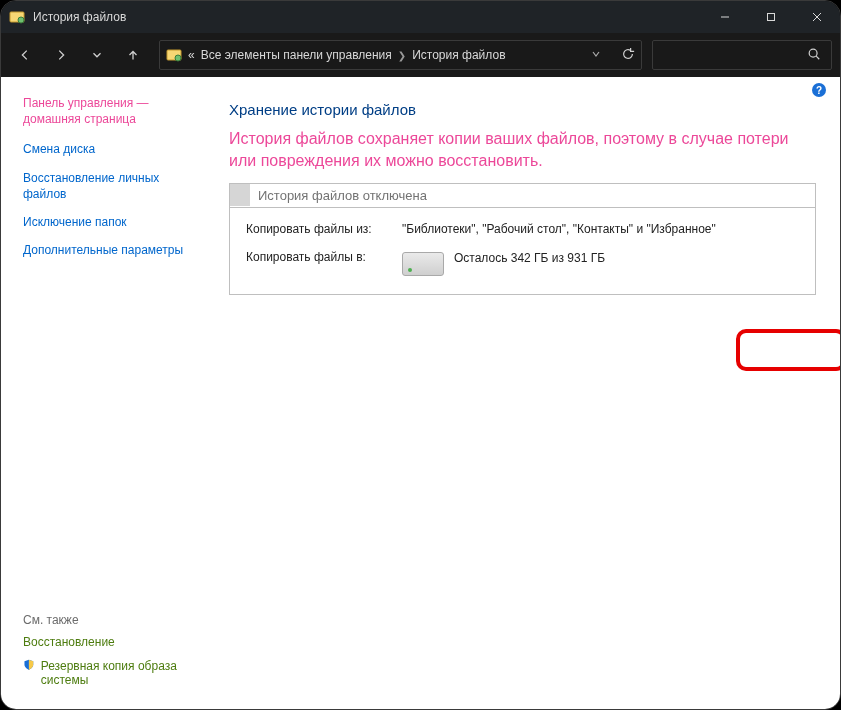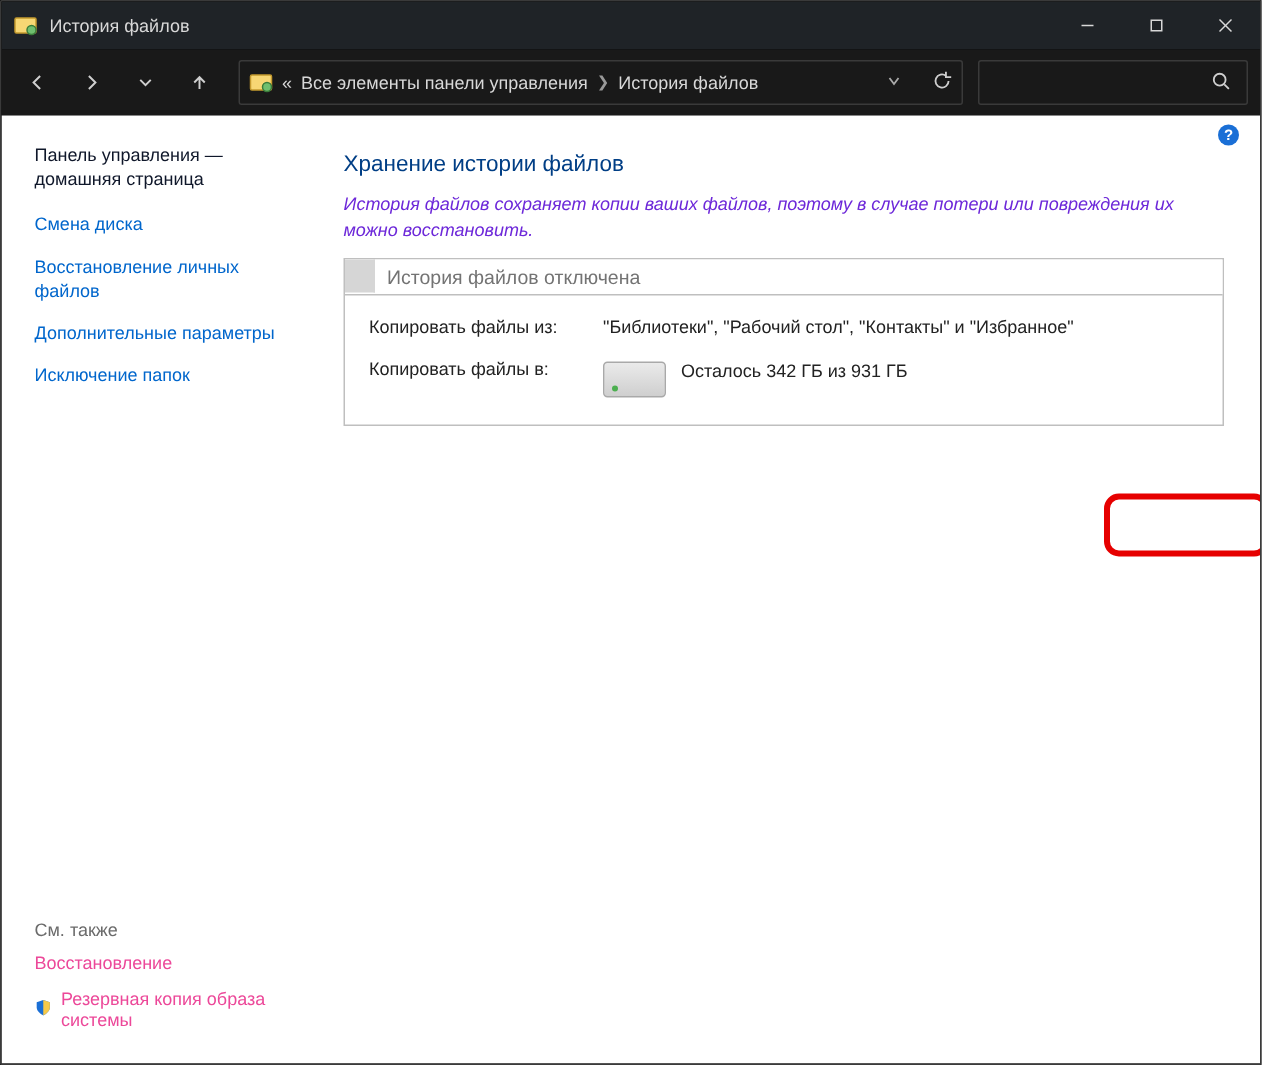--- a/index.html
+++ b/index.html
@@ -8,21 +8,21 @@
   background: #000;
   font-size: 12px;
   width: 841px;
   height: 710px;
   overflow: hidden;
 }
 .window {
   width: 841px;
   height: 710px;
   background: #000;
-  border-radius: 1px;
+  border-radius: 16px;
   overflow: hidden;
   border: 1px solid #3a3a3a;
 }
 .titlebar {
   height: 32px;
   background: #1f2327;
   display: flex;
   align-items: center;
   color: #d8d8d8;
   padding-left: 8px;
@@ -104,46 +104,45 @@
   display: flex; flex-direction: column;
   color: #000;
 }
 .sidebar .link {
   color: #0066cc;
   font-size: 12px;
   margin-bottom: 12px;
   line-height: 1.35;
   cursor: pointer;
 }
-.sidebar .link.first { margin-bottom: 14px; color: #0f172a; }
+.sidebar .link.first { margin-bottom: 14px; color: #ec4899; }
 .sidebar .spacer { flex: 1; }
 .sidebar .related-title { color: #6b6b6b; font-size: 12px; margin-bottom: 8px; }
 .sidebar .related-link {
-  color: #ec4899; font-size: 12px; margin-bottom: 10px;
-  display: flex; align-items: center; gap: 6px;
+  color: #4d7c0f; font-size: 12px; margin-bottom: 10px;
+  display: flex; gap: 6px;
 }
 .shield-icon { width:14px; height:14px; }
 
 .main {
   flex: 1;
   padding: 24px 24px 2px 24px;
   color: #222;
 }
 .main h1 {
   color: #003e85;
   font-size: 15px;
   font-weight: 400;
   margin-bottom: 10px;
 }
 .main .subtitle {
-  font-size: 12px;
-  color: #6d28d9;
+  font-size: 16px;
+  color: #ec4899;
   margin-bottom: 10px;
   line-height: 1.4;
-  font-style: italic;
 }
 .status-box {
   border: 1px solid #bfbfbf;
   margin-bottom: 12px;
 }
 .status-header {
   display:flex; align-items:center;
   background: #fff;
   border-bottom: none;
 }
@@ -288,22 +287,22 @@
     </div>
   </div>
 
   <div class="content-area">
     <div class="help-icon">?</div>
 
     <div class="sidebar">
       <div class="link first">Панель управления — домашняя страница</div>
       <div class="link">Смена диска</div>
       <div class="link">Восстановление личных файлов</div>
+      <div class="link">Исключение папок</div>
       <div class="link">Дополнительные параметры</div>
-      <div class="link">Исключение папок</div>
       <div class="spacer"></div>
       <div class="related-title">См. также</div>
       <div class="related-link">
         <span>Восстановление</span>
       </div>
       <div class="related-link">
         <span class="shield-icon">
           <svg viewBox="0 0 16 16">
               <path d="M8 1 L14 3 V8 C14 12 8 15 8 15 C8 15 2 12 2 8 V3 Z" fill="#1a6fd6"></path>
               <path d="M8 1 L14 3 V8 C14 12 8 15 8 15 Z" fill="#f7c948"></path>

